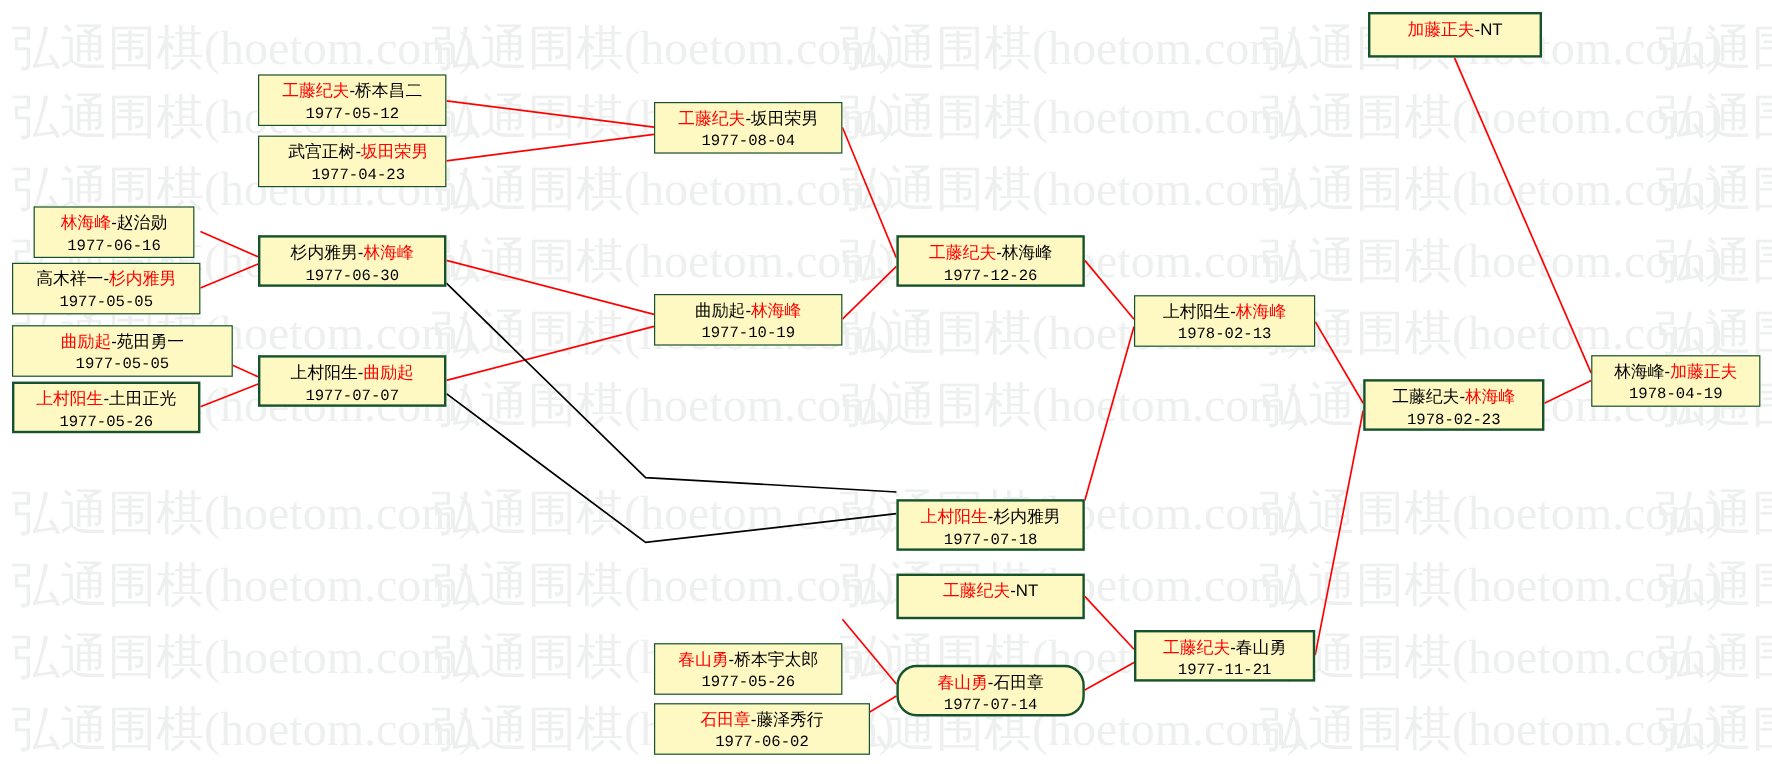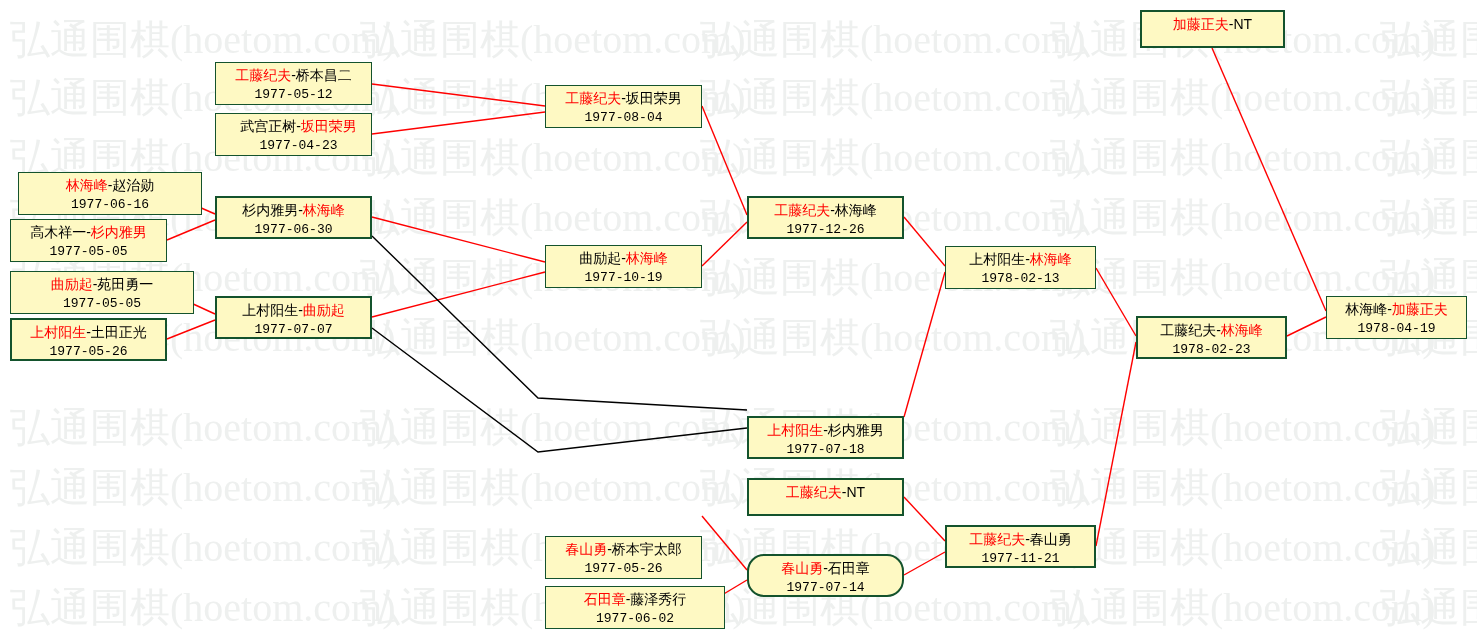--- a/index.html
+++ b/index.html
@@ -127,21 +127,21 @@
         <span class="ln date">1977-05-12</span>
       </div>
       <div class="node" style="left: 215px; top: 113px; width: 157px; height: 43px; border-width: 1px; padding-left: 16px;">
         <span class="ln"><span class="k">武宫正树</span><span class="k">-</span><span class="r">坂田荣男</span></span>
         <span class="ln date">1977-04-23</span>
       </div>
       <div class="node" style="left: 545px; top: 85px; width: 157px; height: 43px; border-width: 1px;">
         <span class="ln"><span class="r">工藤纪夫</span><span class="k">-</span><span class="k">坂田荣男</span></span>
         <span class="ln date">1977-08-04</span>
       </div>
-      <div class="node" style="left: 18px; top: 172px; width: 184px; height: 43px; border-width: 1px;">
+      <div class="node" style="left: 28px; top: 172px; width: 134px; height: 43px; border-width: 1px;">
         <span class="ln"><span class="r">林海峰</span><span class="k">-</span><span class="k">赵治勋</span></span>
         <span class="ln date">1977-06-16</span>
       </div>
       <div class="node" style="left: 10px; top: 219px; width: 157px; height: 43px; border-width: 1px;">
         <span class="ln"><span class="k">高木祥一</span><span class="k">-</span><span class="r">杉内雅男</span></span>
         <span class="ln date">1977-05-05</span>
       </div>
       <div class="node" style="left: 10px; top: 271px; width: 184px; height: 43px; border-width: 1px;">
         <span class="ln"><span class="r">曲励起</span><span class="k">-</span><span class="k">苑田勇一</span></span>
         <span class="ln date">1977-05-05</span>

